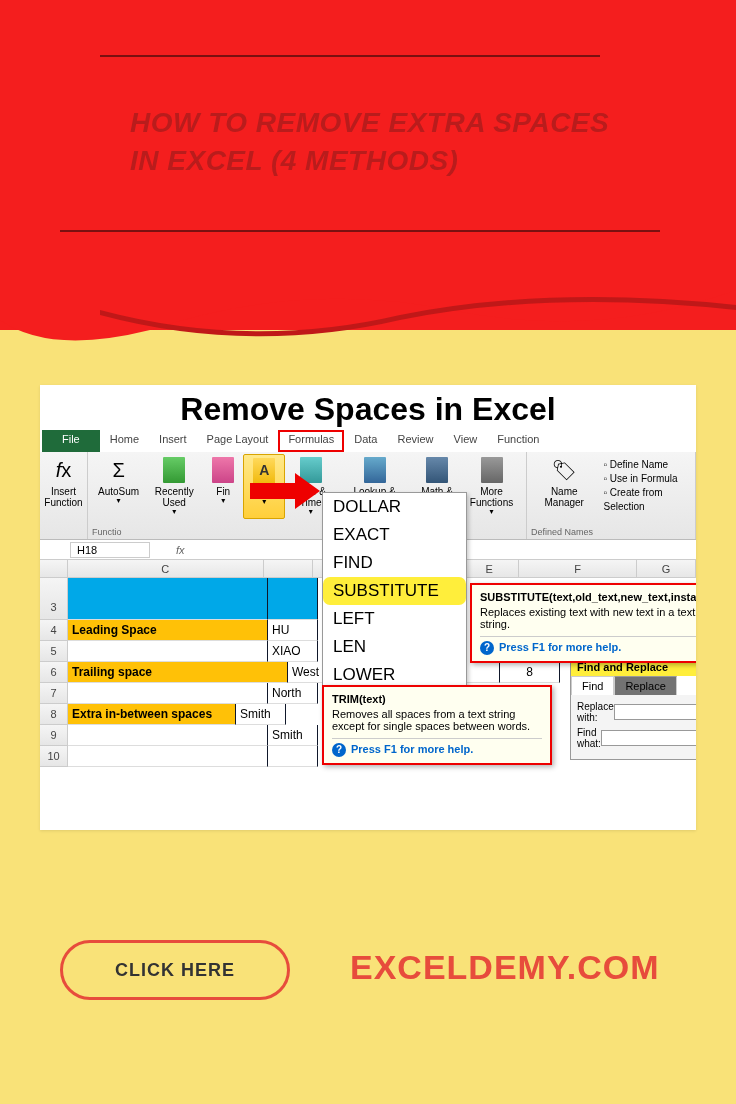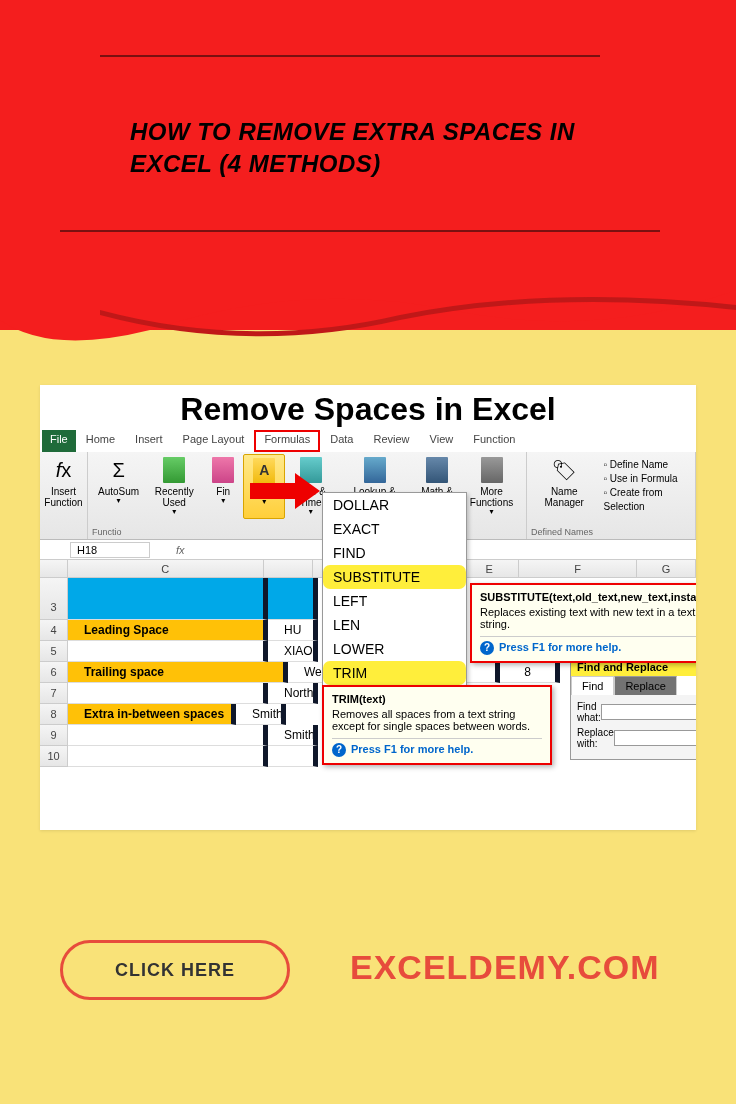--- a/index.html
+++ b/index.html
@@ -6,57 +6,57 @@
 body { width: 736px; height: 1104px; background: #f9e278; font-family: Arial, sans-serif; position: relative; overflow: hidden; }
 
 .red-header { position: absolute; top: 0; left: 0; width: 736px; height: 330px; background: #f41e1e; }
 .red-swoosh { position: absolute; top: 260px; left: 0; width: 736px; height: 100px; }
 .red-swoosh svg { width: 100%; height: 100%; }
 
 .hr-line { height: 2px; background: #7a1010; }
 .hr1 { position: absolute; top: 55px; left: 100px; width: 500px; }
 .hr2 { position: absolute; top: 230px; left: 60px; width: 600px; }
 
-.main-title { position: absolute; top: 116px; left: 130px; width: 480px; color: #000000; font-weight: 900; font-size: 24px; line-height: 1.35; font-style: italic; letter-spacing: 0.5px; }
+.main-title { position: absolute; top: 104px; left: 130px; width: 480px; color: #b91c1c; font-weight: 900; font-size: 28px; line-height: 1.35; font-style: italic; letter-spacing: 0.5px; }
 
 .excel-area { position: absolute; top: 385px; left: 40px; width: 656px; height: 445px; background: #fff; overflow: hidden; box-shadow: 0 1px 3px rgba(0,0,0,0.1); }
 
 .excel-title { text-align: center; font-size: 32px; font-weight: bold; padding: 6px 0 2px; color: #000; }
 
 .ribbon-tabs { display: flex; height: 22px; font-size: 11px; align-items: stretch; background: #fff; padding-left: 2px; }
-.tab-file { background: #1f6b3a; color: #fff; padding: 3px 8px; font-size: 11px; }
+.tab-file { background: #1f6b3a; color: #fff; padding: 3px 20px; font-size: 11px; }
 .tab-item { padding: 3px 10px; color: #444; cursor: pointer; }
 .tab-active { border: 2px solid #e00; padding: 1px 8px; color: #444; }
 
 .ribbon-body { background: linear-gradient(#f5f5f5, #e6e6e6); border-bottom: 1px solid #bbb; height: 88px; display: flex; font-size: 10px; position: relative; }
 .ribbon-group { border-right: 1px solid #ccc; padding: 2px 4px; display: flex; flex-direction: column; justify-content: space-between; }
 .ribbon-btn { display: flex; flex-direction: column; align-items: center; justify-content: flex-start; padding: 2px 6px; text-align: center; line-height: 1.1; }
 .ribbon-btn .icon-box { width: 28px; height: 28px; margin-bottom: 2px; display: flex; align-items: center; justify-content: center; font-size: 20px; }
 .ribbon-row { display: flex; }
 .group-label { font-size: 9px; color: #666; padding-top: 1px; }
 .text-btn { background: linear-gradient(#ffe98a, #ffcf3a); border: 1px solid #d9a400; border-radius: 2px; }
 .book-icon { width: 22px; height: 26px; border-radius: 1px; display: inline-block; }
 .dropdown-arrow::after { content: "▾"; font-size: 8px; display: block; }
 
 .red-arrow { position: absolute; top: 88px; left: 210px; width: 70px; height: 36px; z-index: 5; }
 
-.dd-menu { position: absolute; top: 40px; left: 282px; width: 145px; background: #fff; border: 1px solid #999; box-shadow: 2px 2px 4px rgba(0,0,0,0.2); font-size: 14px; z-index: 10; }
+.dd-menu { position: absolute; top: 40px; left: 282px; width: 145px; background: #fff; border: 1px solid #999; box-shadow: 2px 2px 4px rgba(0,0,0,0.2); font-size: 17px; z-index: 10; }
 .dd-item { padding: 4px 10px; cursor: pointer; }
 .dd-hl { background: #ffee3b; border-radius: 7px; }
 
 .namebox-row { display: flex; align-items: center; height: 20px; border-bottom: 1px solid #ccc; background: #fff; font-size: 11px; }
 .namebox { width: 80px; border: 1px solid #ccc; margin: 0 20px 0 30px; padding: 1px 6px; }
 .fx-label { font-style: italic; color: #666; margin: 0 6px; }
 
 .grid { position: relative; font-size: 12px; }
 .col-headers { display: flex; background: linear-gradient(#f5f5f5,#e6e6e6); height: 18px; font-size: 11px; color: #444; }
 .ch { border-right: 1px solid #ccc; border-bottom: 1px solid #ccc; text-align: center; line-height: 18px; }
 .row { display: flex; height: 21px; }
 .rh { width: 28px; background: linear-gradient(#f5f5f5,#e6e6e6); border-right: 1px solid #ccc; border-bottom: 1px solid #ccc; text-align: center; font-size: 11px; line-height: 21px; color: #444; }
-.cell { border-right: 5px solid #0f172a; border-bottom: 1px solid #ddd; padding: 2px 16px; line-height: 17px; overflow: hidden; white-space: nowrap; }
+.cell { border-right: 1px solid #0f172a; border-bottom: 1px solid #ddd; padding: 2px 4px; line-height: 17px; overflow: hidden; white-space: nowrap; }
 .cell-yellow { background: #ffc107; font-weight: bold; }
 .cell-blue { background: #00a8e8; }
 
 .tooltip { position: absolute; background: #fffff0; border: 2px solid #e00; font-size: 11px; padding: 6px 8px; box-shadow: 2px 2px 5px rgba(0,0,0,0.3); z-index: 20; }
 .tooltip .tt-title { font-weight: bold; margin-bottom: 3px; }
 .tooltip .tt-help { color: #0066cc; margin-top: 6px; border-top: 1px solid #ccc; padding-top: 4px; font-weight: bold; }
 .tooltip .tt-help::before { content: "?"; display: inline-block; width: 14px; height: 14px; background: #0066cc; color: #fff; border-radius: 50%; text-align: center; line-height: 14px; margin-right: 5px; font-size: 10px; }
 .tt1 { top: 198px; left: 430px; width: 254px; }
 .tt2 { top: 300px; left: 282px; width: 230px; }
 
@@ -266,25 +266,25 @@
   </div>
 
   <div class="find-replace">
     <div class="fr-title">Find and Replace</div>
     <div class="fr-tabs">
       <div class="fr-tab">Find</div>
       <div class="fr-tab active">Replace</div>
     </div>
     <div class="fr-body">
       <div class="fr-row">
+        <label>Replace with:</label>
+        <input type="text" style="">
+      </div>
+      <div class="fr-row">
         <label>Find what:</label>
         <input type="text" style="">
       </div>
-      <div class="fr-row">
-        <label>Replace with:</label>
-        <input type="text" style="">
-      </div>
     </div>
   </div>
 </div>
 
 <div class="click-here-btn">CLICK HERE</div>
 <div class="site-name">EXCELDEMY.COM</div>
 
 </body></html>

